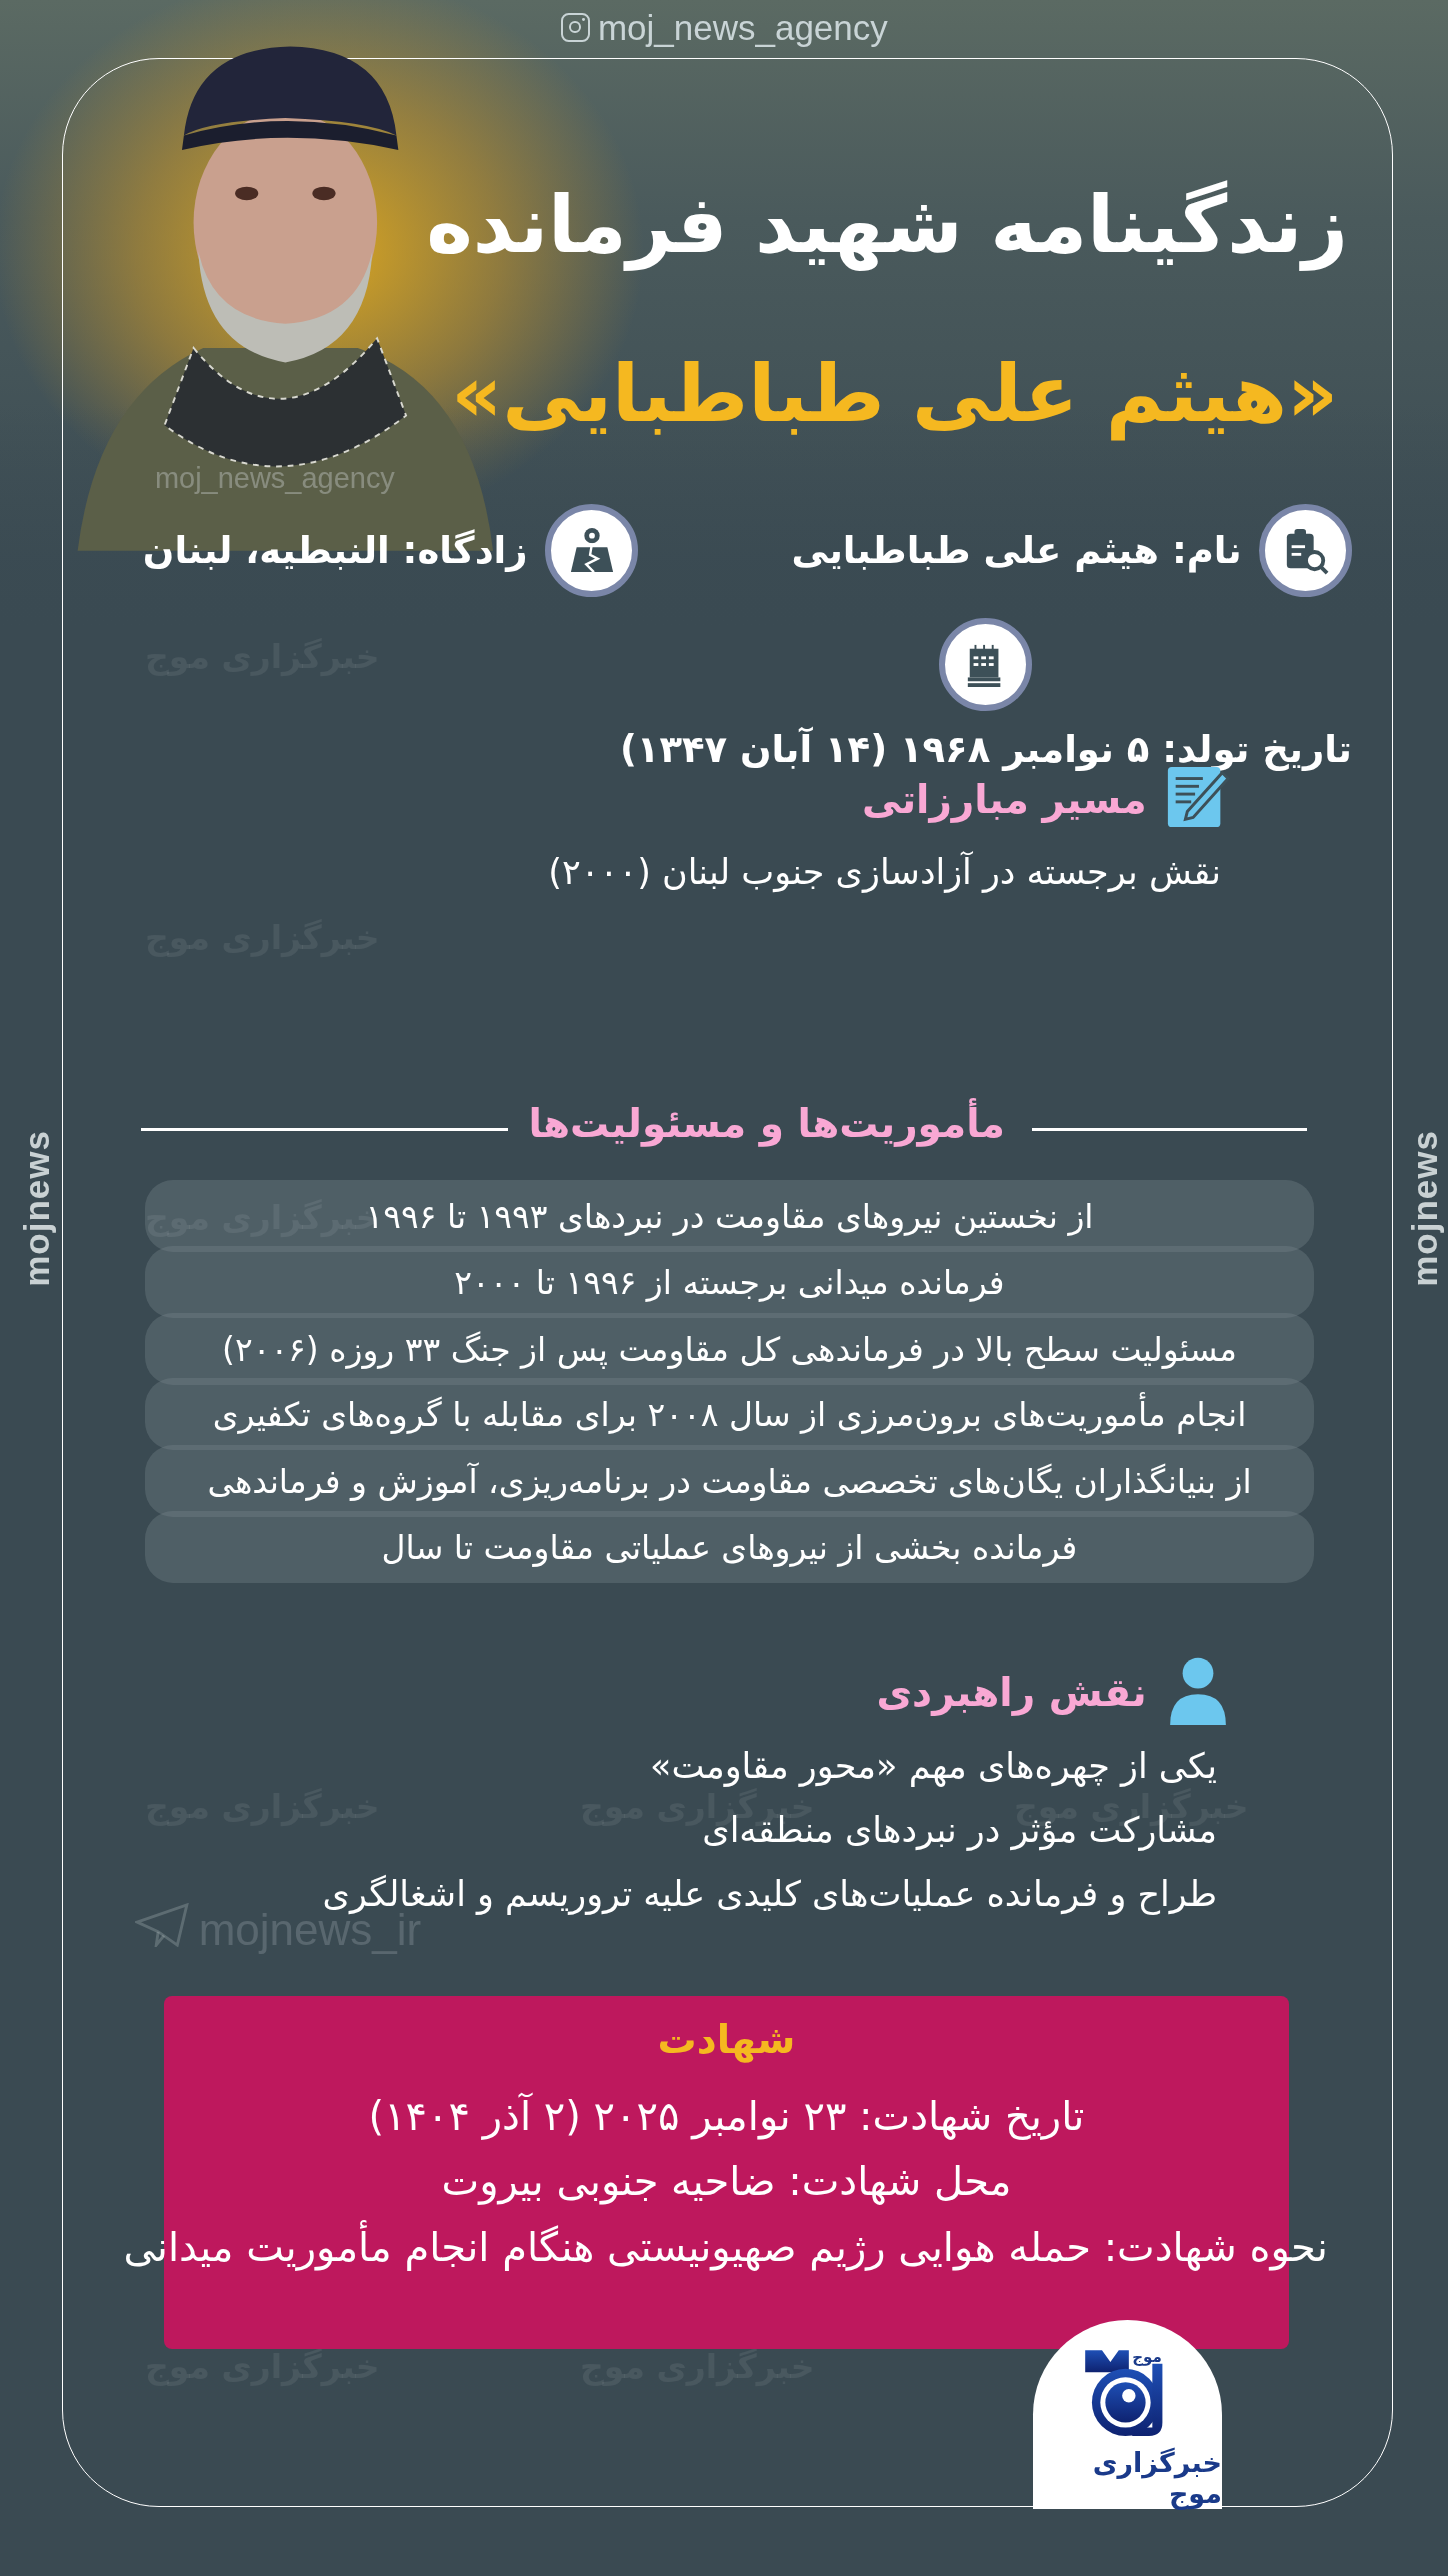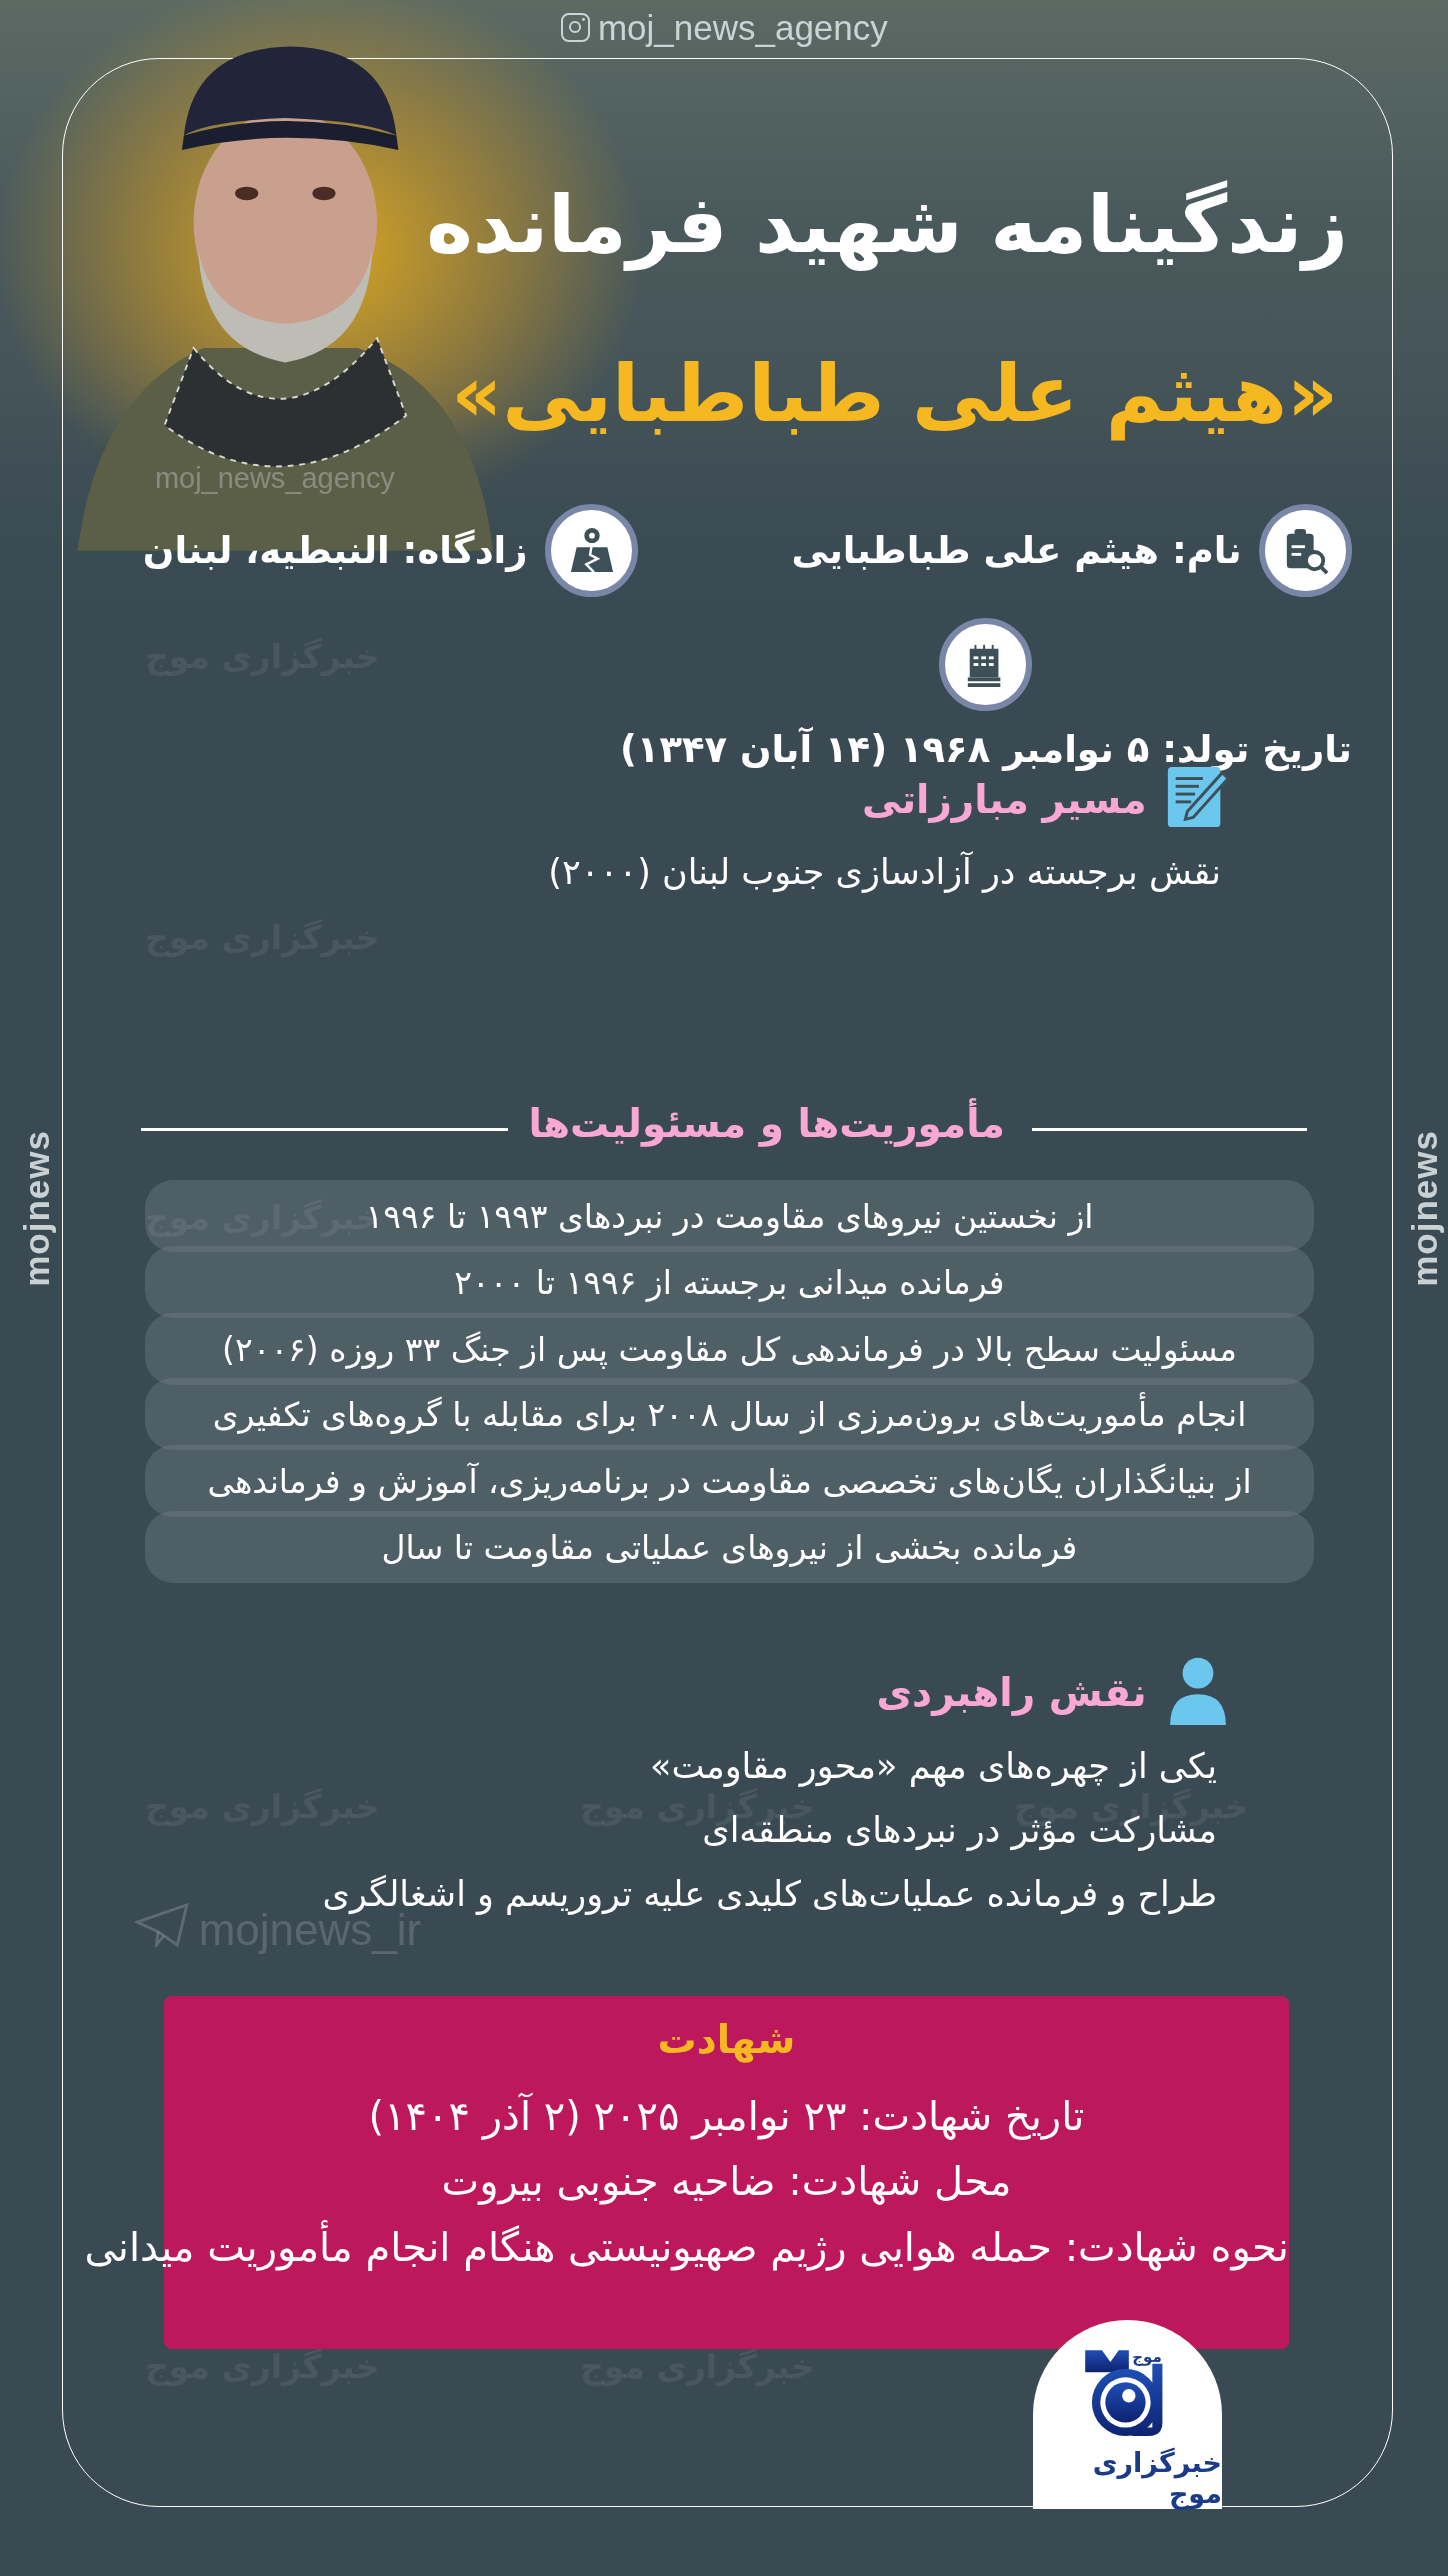--- a/index.html
+++ b/index.html
@@ -235,21 +235,21 @@
         <path d="M24 30 L22 44 L30 34" fill="none" stroke="rgba(200,210,212,0.25)" stroke-width="3"></path>
       </svg>
   </span>
   <span>mojnews_ir</span>
 </div>
 
 <div class="martyr-box">
   <div class="martyr-title">شهادت</div>
   <div class="martyr-line" style="top:97px;">تاریخ شهادت: ۲۳ نوامبر ۲۰۲۵ (۲ آذر ۱۴۰۴)</div>
   <div class="martyr-line" style="top:162px;">محل شهادت: ضاحیه جنوبی بیروت</div>
-  <div class="martyr-line" style="top:228px;">نحوه شهادت: حمله هوایی رژیم صهیونیستی هنگام انجام مأموریت میدانی</div>
+  <div class="martyr-line" style="top:228px;padding-left:39px;">نحوه شهادت: حمله هوایی رژیم صهیونیستی هنگام انجام مأموریت میدانی</div>
 </div>
 
 <div class="logo-badge">
   <svg width="106" height="106" viewBox="0 0 110 110" style="margin-top:27px;">
     <defs>
         <linearGradient id="lg" x1="0" y1="0" x2="0" y2="1">
           <stop offset="0" stop-color="#1e4fb5"></stop>
           <stop offset="1" stop-color="#0e2270"></stop>
         </linearGradient>
       </defs>

